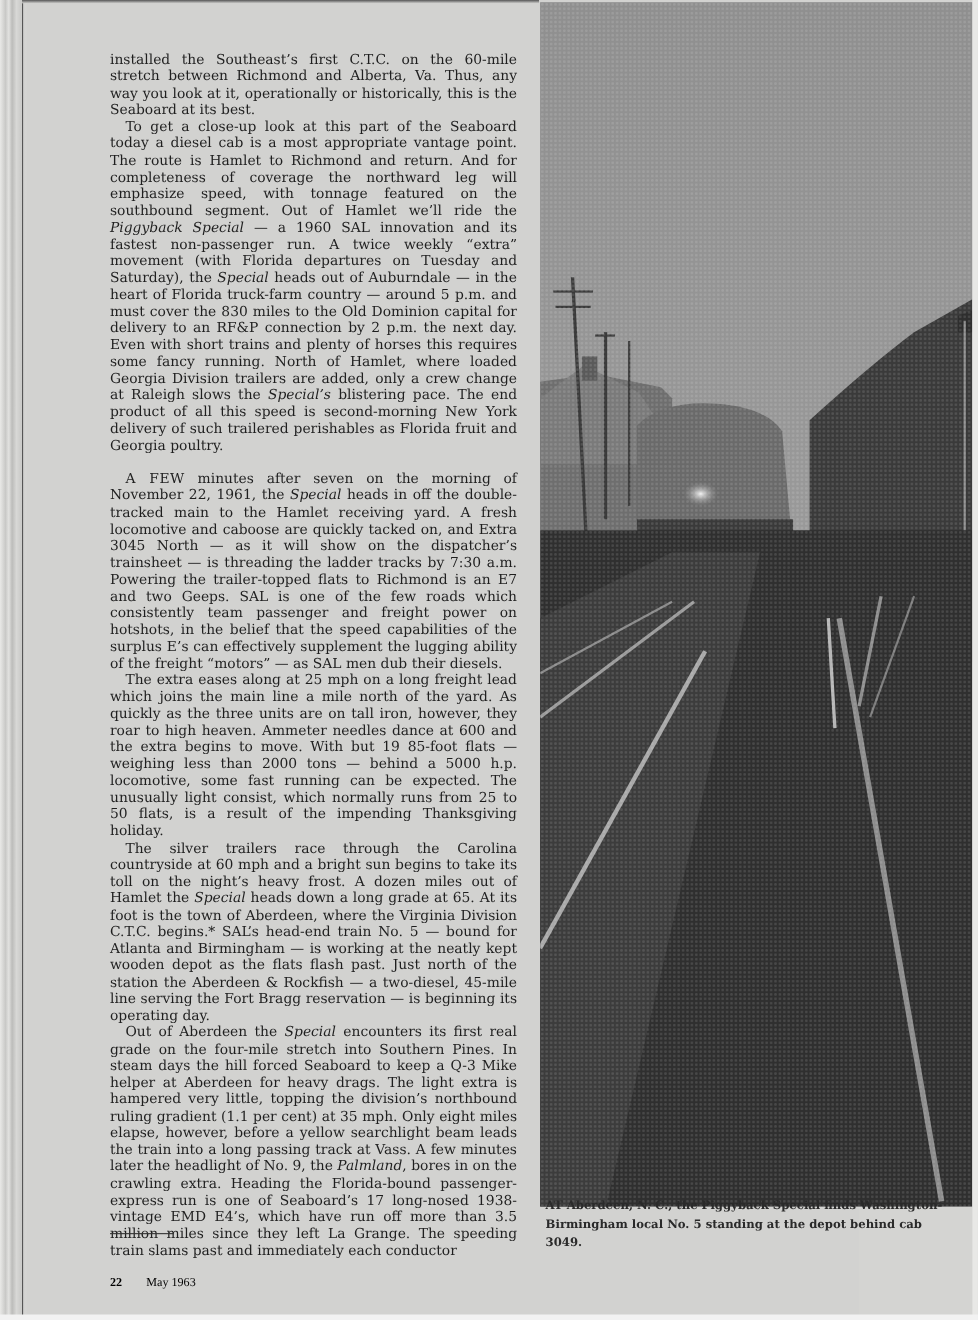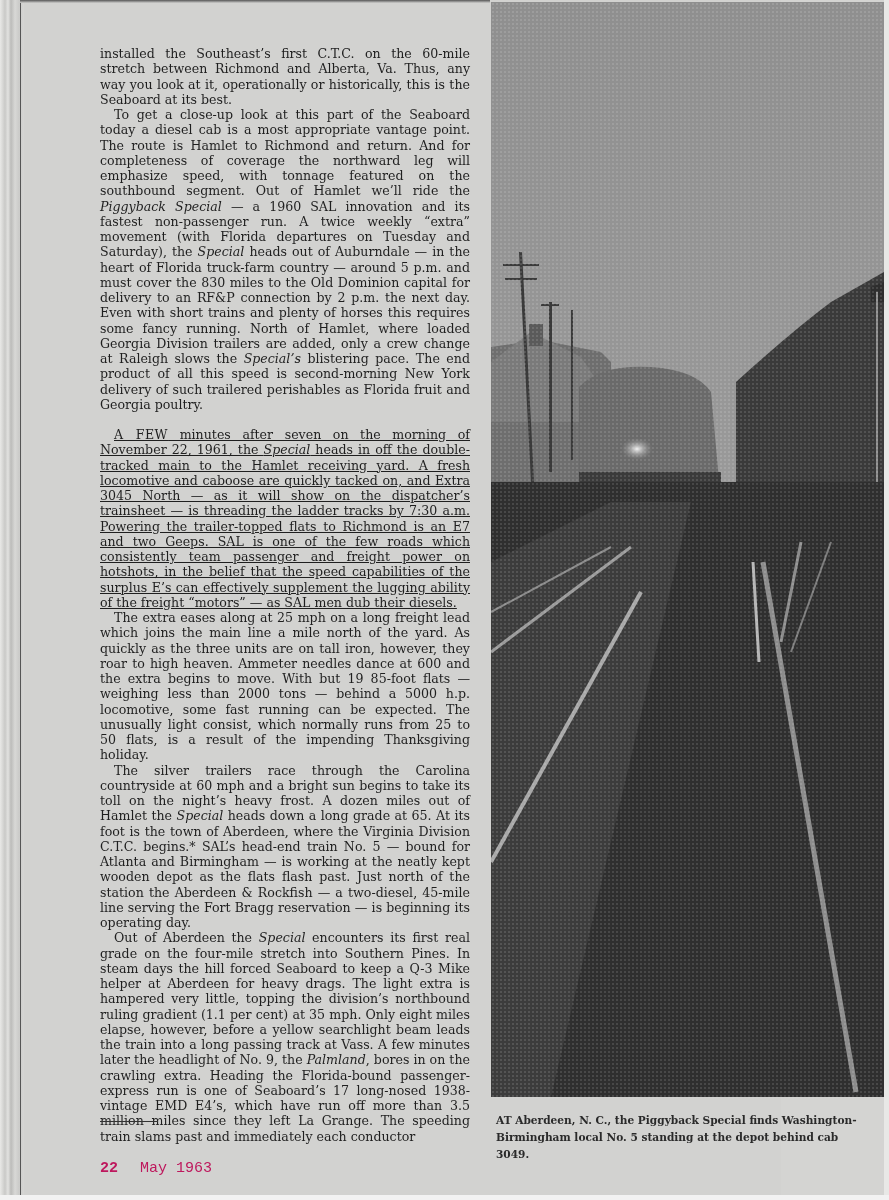--- a/index.html
+++ b/index.html
@@ -26,51 +26,51 @@
   .bottom-edge {
     position: absolute; left: 0; top: 1195px; width: 889px; height: 5px; background: #f2f2f2;
   }
   .column {
     position: absolute; left: 100px; top: 46px; width: 370px;
     font-size: 12.6px; line-height: 15.25px; color: #1f1f1f;
     text-align: justify; hyphens: manual;
   }
   .column p { margin: 0; text-indent: 14px; }
   .column p.first { text-indent: 0; }
-  .column p.gap { margin-top: 15px; text-decoration: underline; }
+  .column p.gap { margin-top: 15px; }
   .column em { font-style: italic; }
   .smallcaps { font-variant: small-caps; letter-spacing: 0.5px; }
   .footnote-rule {
     position: absolute; left: 100px; top: 1121px; width: 58px; height: 1px; background: #333;
   }
   .footnote {
     position: absolute; left: 100px; top: 1126px; width: 372px;
     font-size: 7.6px; line-height: 9.5px; color: #2a2a2a; text-align: justify;
     font-family: "DejaVu Serif", serif;
   }
   .folio {
     position: absolute; left: 100px; top: 1160px;
-    font-family: Liberation Mono, monospace; font-size: 15px; color: #be185d;
+    font-family: Liberation Serif, serif; font-size: 11px; color: #000000;
   }
   .folio .num { font-weight: bold; margin-right: 22px; }
   .photo {
     position: absolute; left: 491px; top: 2px; width: 393px; height: 1095px;
     background: #9b9b9b; overflow: hidden;
   }
   .photo svg { display: block; }
   .photo::after {
     content: ""; position: absolute; inset: 0;
     background-image: radial-gradient(circle, rgba(255,255,255,0.12) 1px, transparent 1.4px);
     background-size: 4px 4px; pointer-events: none;
   }
   .photo-right-edge {
     position: absolute; left: 884px; top: 0; width: 5px; height: 1200px; background: #e8e8e6;
   }
   .caption {
-    position: absolute; left: 496px; top: 1112px; width: 372px;
+    position: absolute; left: 496px; top: 1088px; width: 372px;
     font-family: "DejaVu Serif", serif; font-weight: bold;
     font-size: 10.6px; line-height: 17px; color: #2a2a2a;
   }
 </style>
 </head>
 <body>
 
 <div class="page">
   <div class="binding"></div>
   <div class="binding-line"></div>

